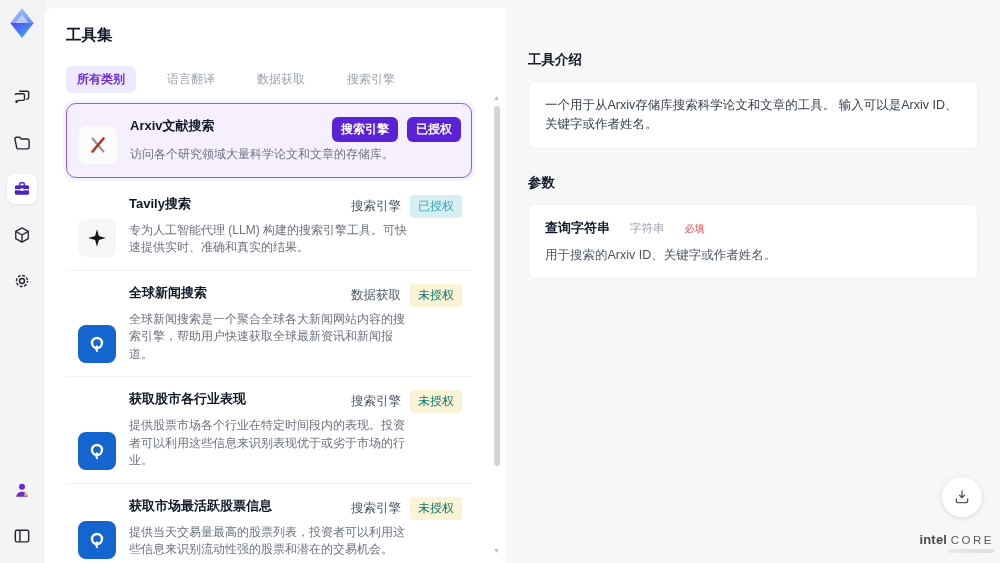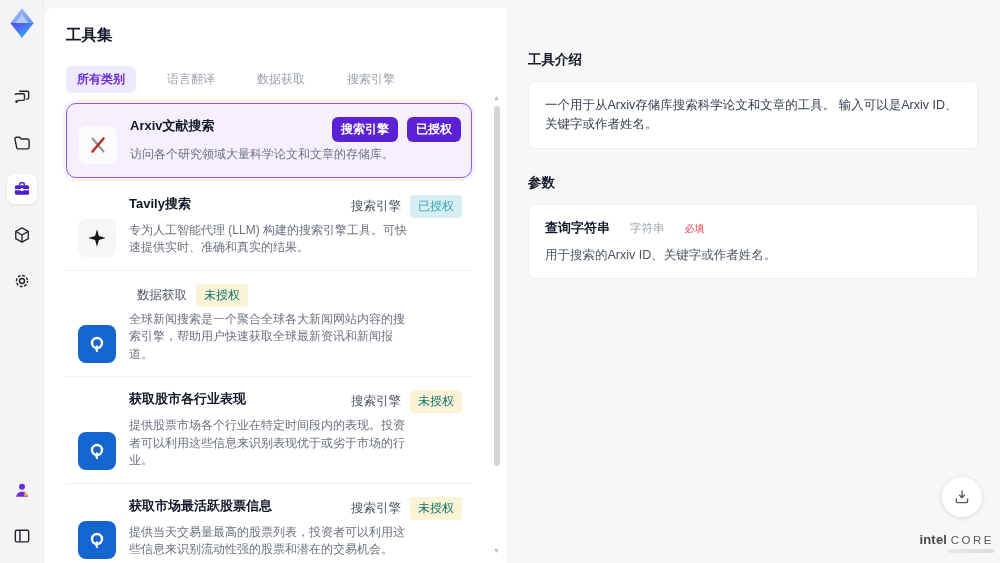--- a/index.html
+++ b/index.html
@@ -196,20 +196,21 @@
 
         <div class="tool-card">
           <div class="tool-icon blue">
             <svg viewBox="0 0 24 24" fill="none">
               <circle cx="12" cy="11" r="5" stroke="#ffffff" stroke-width="2.4"></circle>
               <path d="M12 14.5c-1 1.8-1 3 0 4.5" stroke="#ffffff" stroke-width="2.2" stroke-linecap="round"></path>
             </svg>
           </div>
           <div class="tool-body">
             <div class="tool-head">
+              <div class="tool-name">全球新闻搜索</div>
               <div class="tool-tags">
                 <span class="cat-text">数据获取</span>
                 <span class="badge badge-amber">未授权</span>
               </div>
             </div>
             <div class="tool-desc">全球新闻搜索是一个聚合全球各大新闻网站内容的搜索引擎，帮助用户快速获取全球最新资讯和新闻报道。</div>
           </div>
         </div>
 
         <div class="tool-card">

